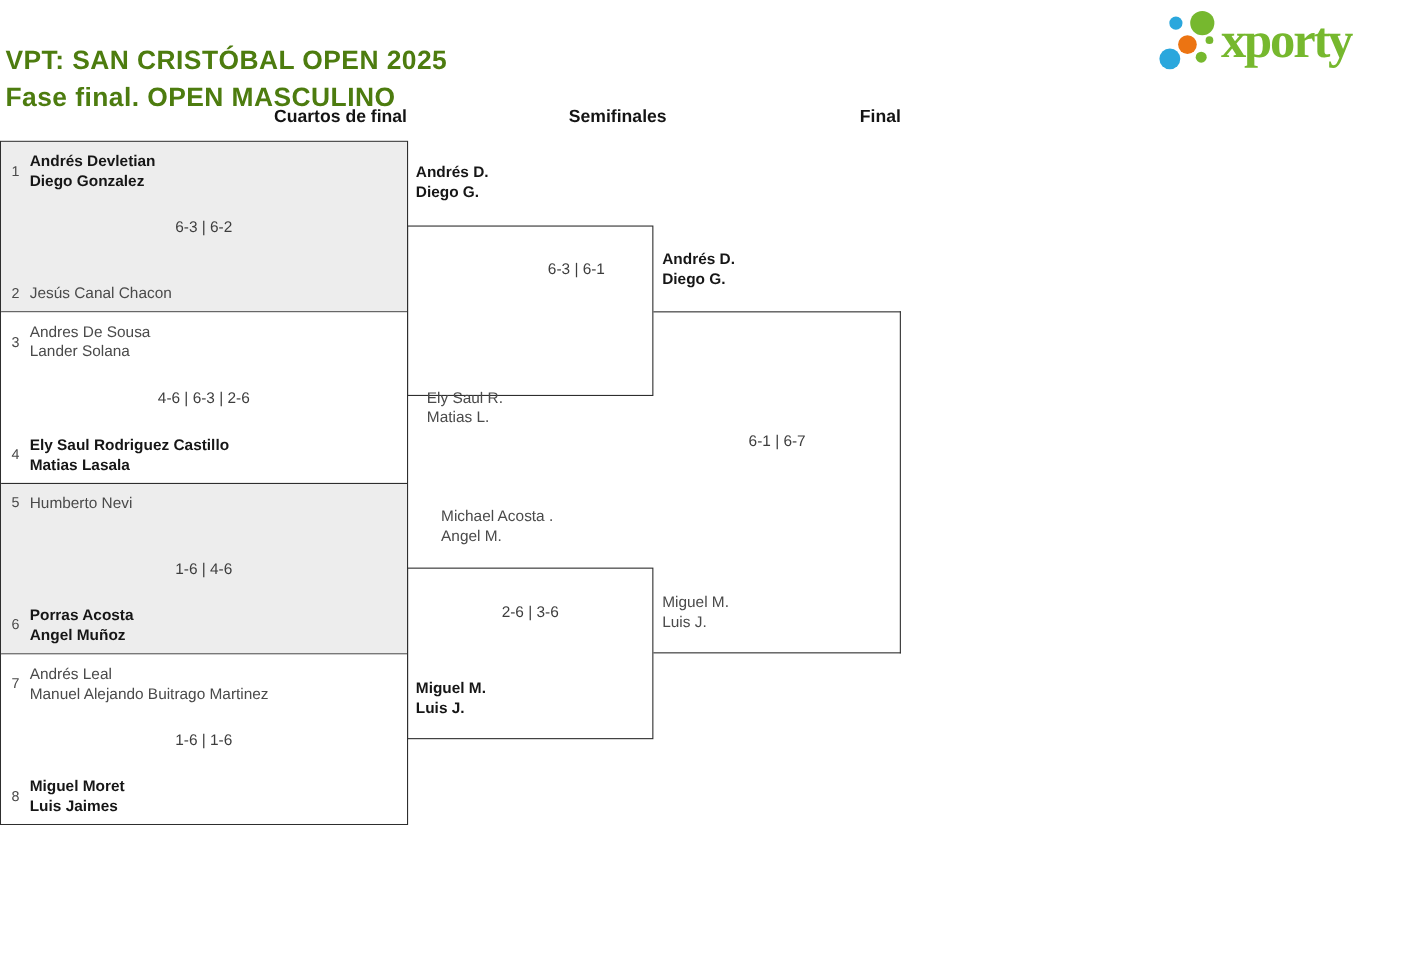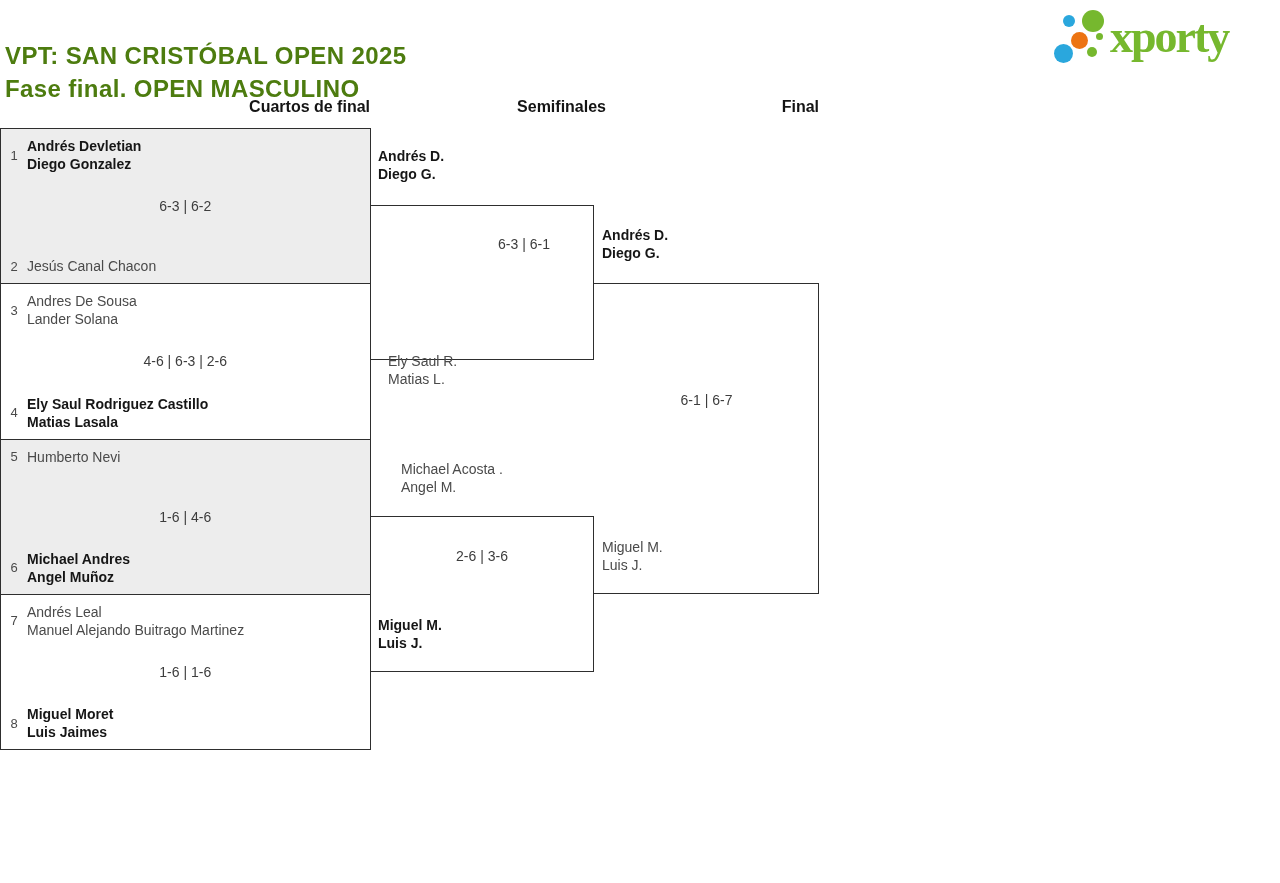--- a/index.html
+++ b/index.html
@@ -137,21 +137,21 @@
       <div class="team-row top">
         <div class="seed">5</div>
         <div class="names loser">
           <div>Humberto Nevi</div>
         </div>
       </div>
       <div class="score">1-6 | 4-6</div>
       <div class="team-row bottom">
         <div class="seed">6</div>
         <div class="names winner">
-          <div>Michael Andres</div>
+          <div>Porras Acosta</div>
           <div>Angel Muñoz</div>
         </div>
       </div>
     </div>
 
     <div class="cell">
       <div class="team-row top">
         <div class="seed">7</div>
         <div class="names loser">
           <div>Andrés Leal</div>

